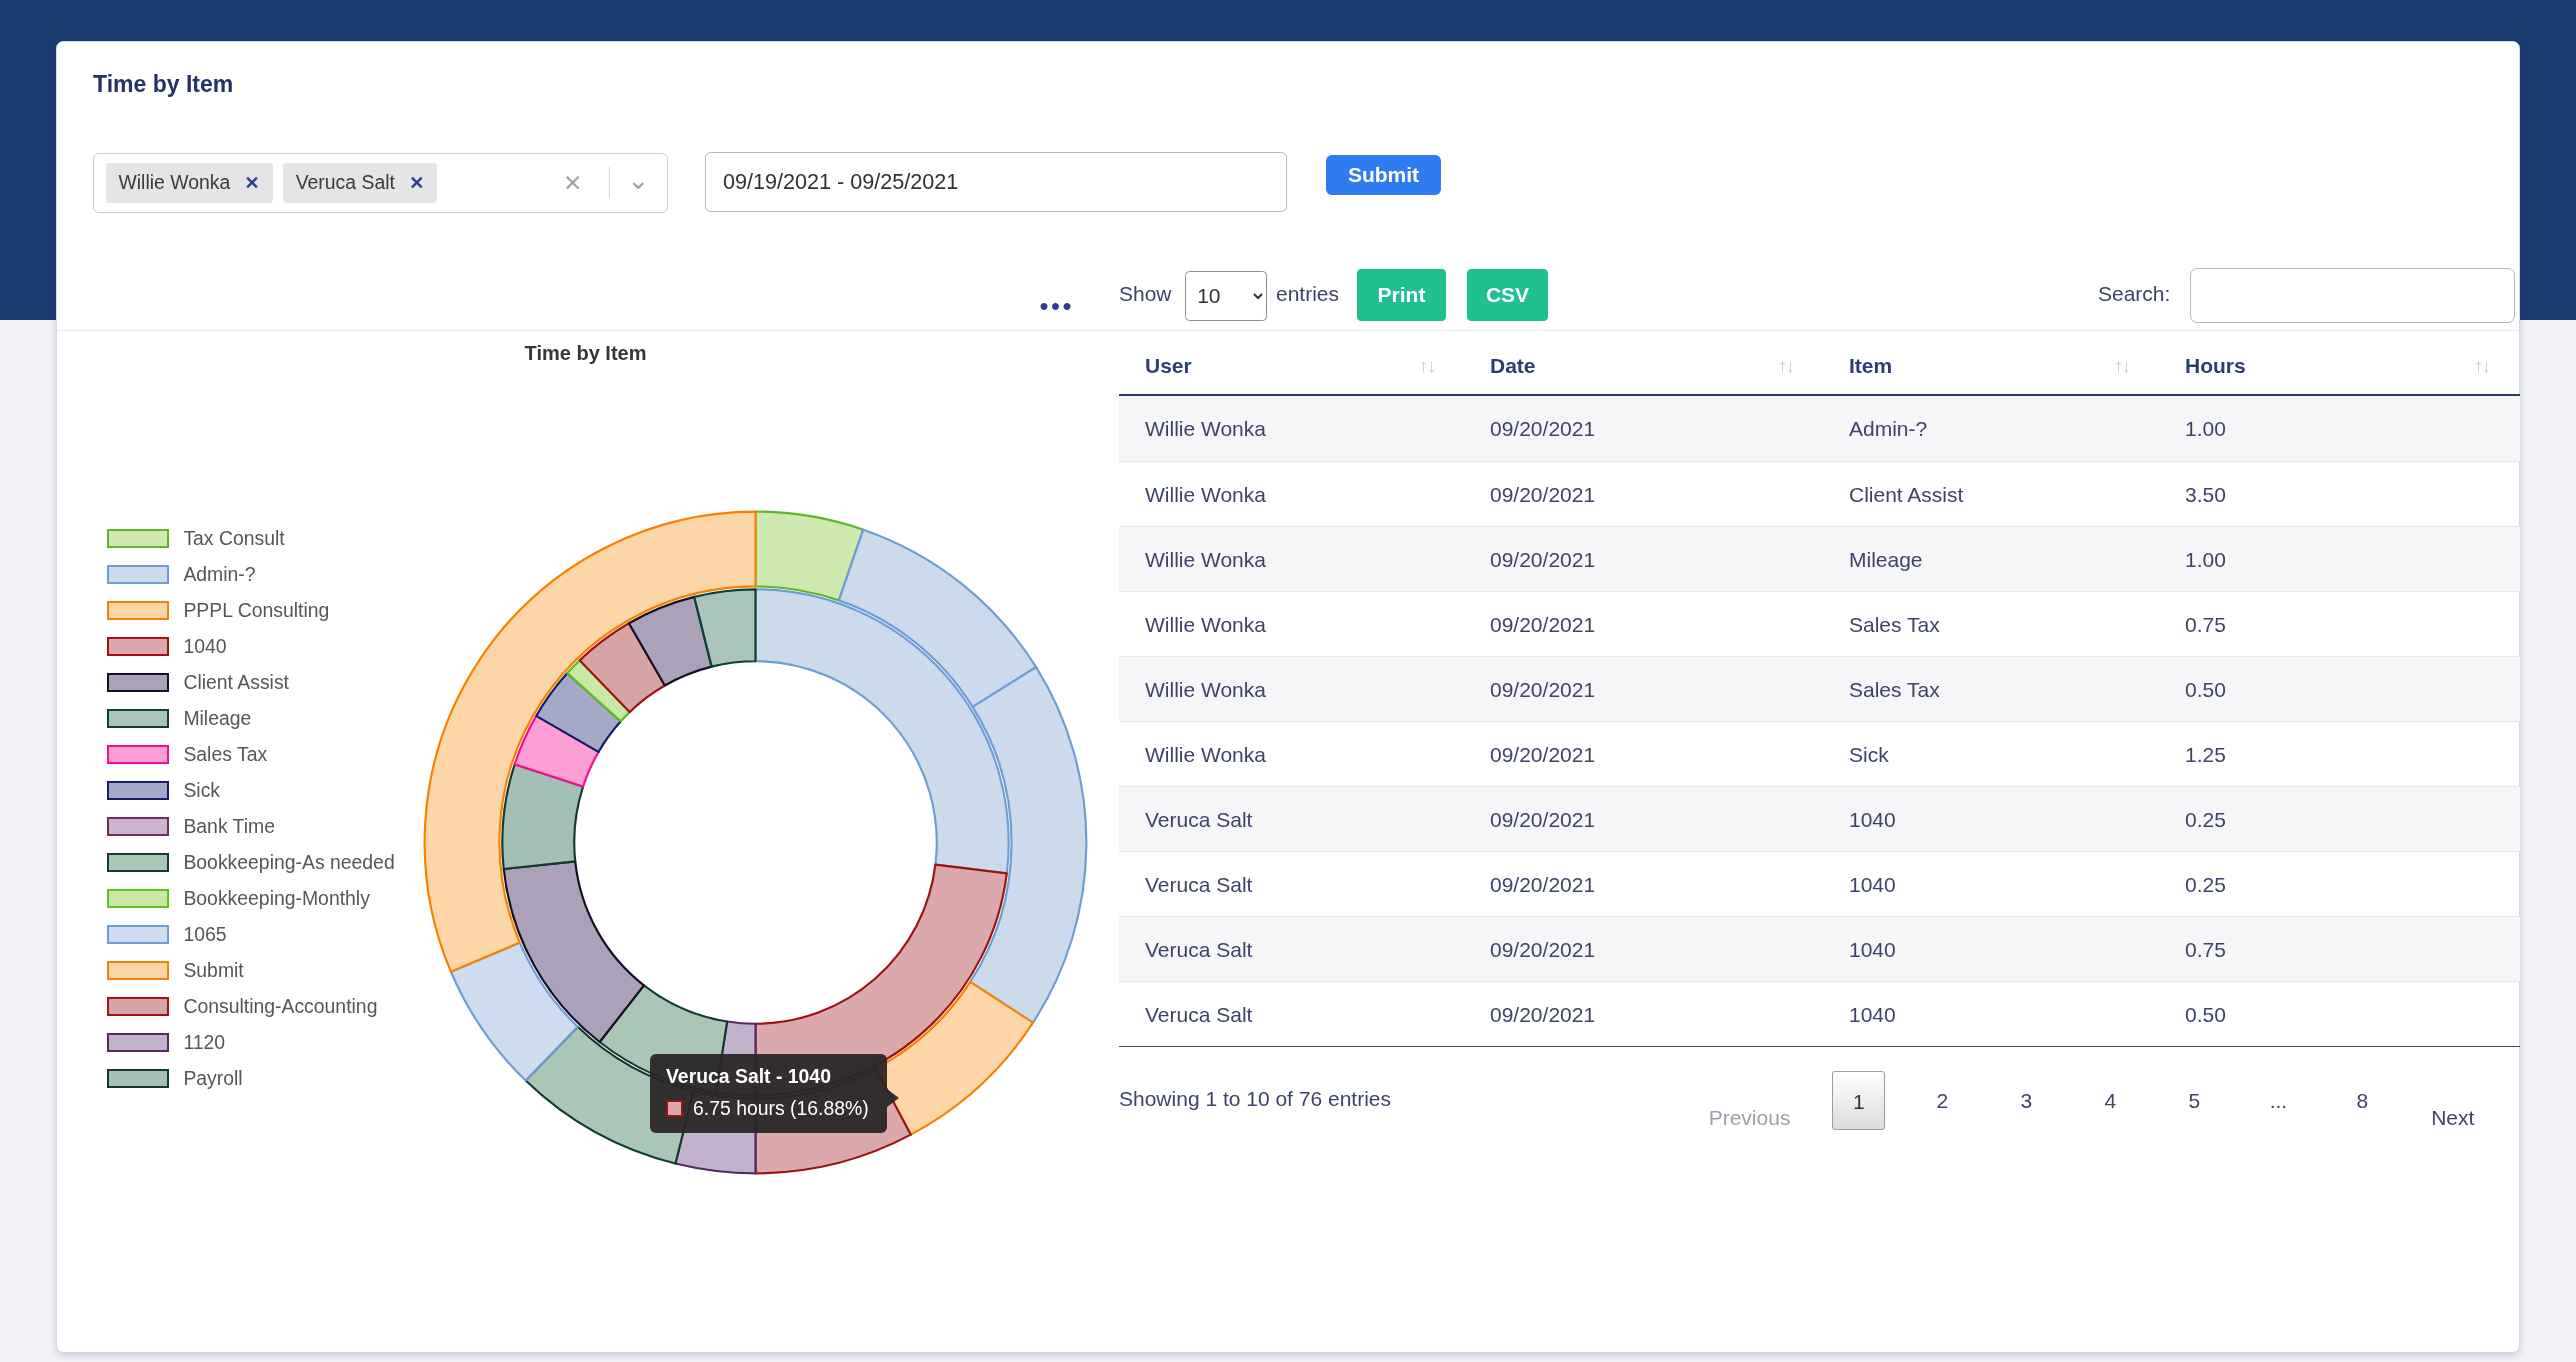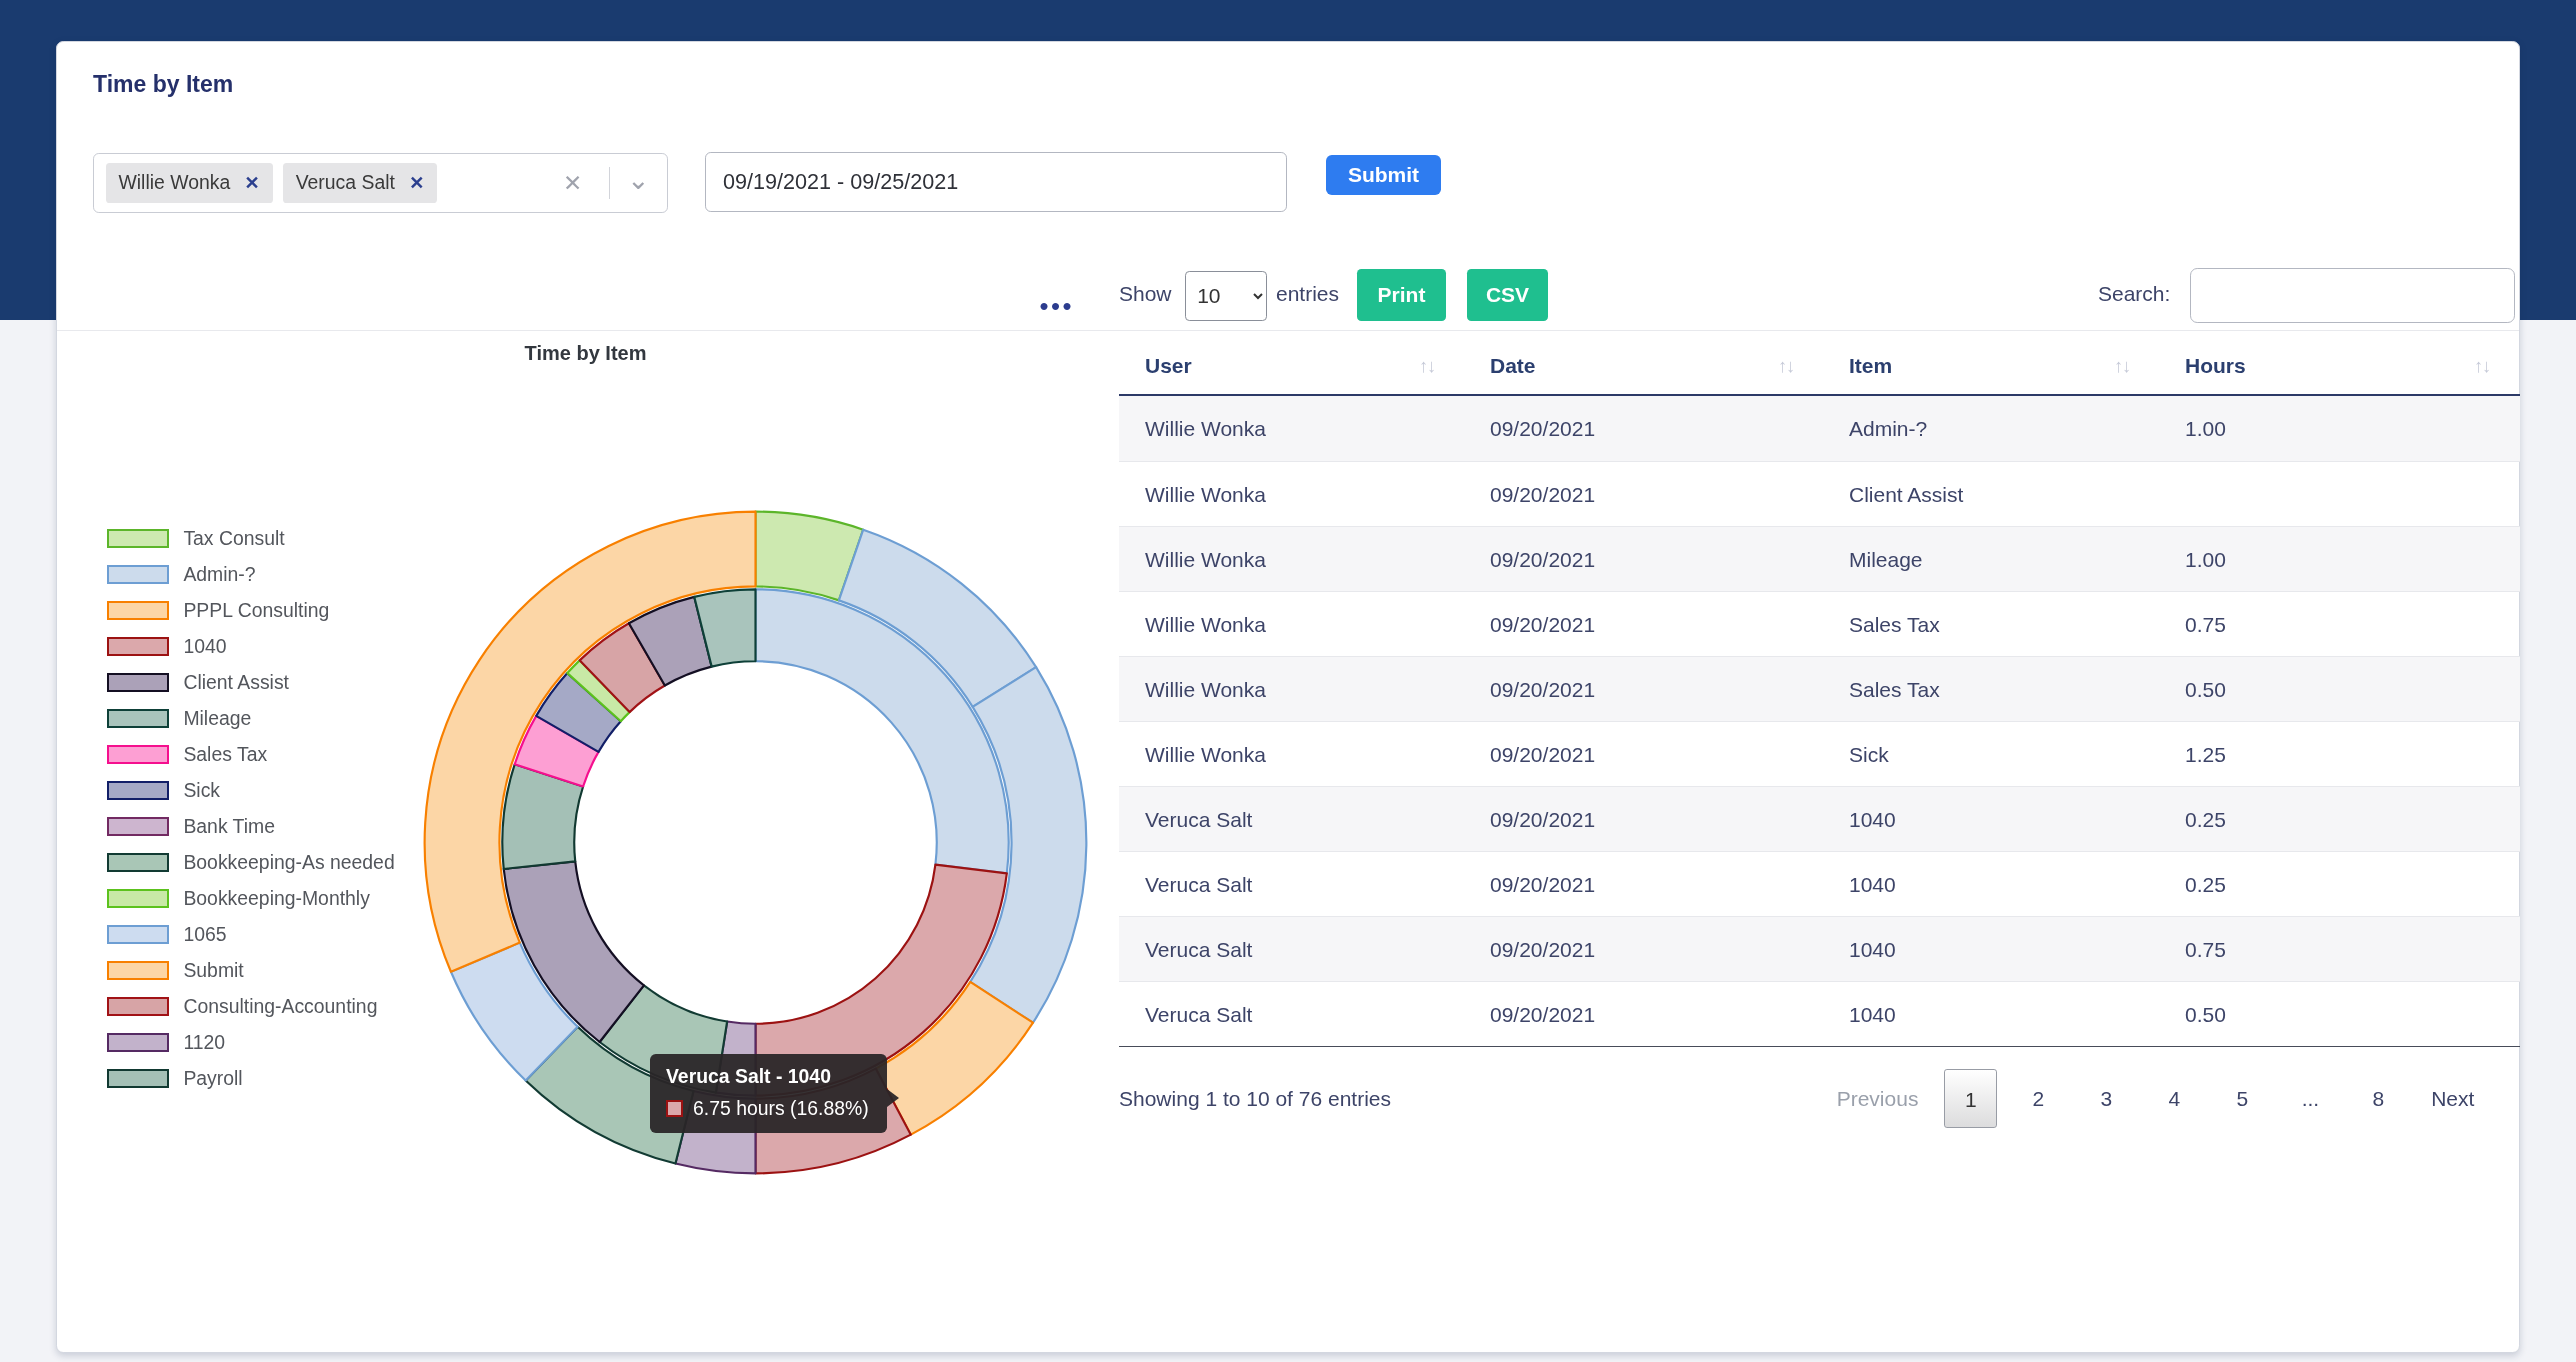--- a/index.html
+++ b/index.html
@@ -80,21 +80,21 @@
   .th .sort { position:absolute; right:29px; top:0; line-height:52px; font-size:18.7px; color:#c6cad8;
               font-weight:400; letter-spacing:-1.4px; }
   .tbody { position:absolute; left:1062px; top:354px; width:1401px; border-bottom:1.4px solid #474c59; }
   .trow { display:grid; grid-template-columns:345px 359px 336px 360px; height:65px; border-top:0.7px solid #e7e8ec; }
   .trow:first-child { border-top:none; }
   .trow.odd { background:#f6f6f8; }
   .td { font-size:21px; color:#3d4468; line-height:65px; padding-left:26px; white-space:nowrap; overflow:hidden; }
 
   
   .status { position:absolute; left:1062px; top:1026px; height:62px; line-height:62px; font-size:21px; color:#3d4468; }
-  .pagination { position:absolute; right:26px; top:1026px; height:62px; display:flex; align-items:center; }
+  .pagination { position:absolute; right:26px; top:1026px; height:62px; display:flex; align-items:flex-end;gap:16px; }
   .pg-prev { font-size:21px; padding:0 18.7px; color:#9aa0ab; cursor:default; }
   .pg-next { font-size:21px; padding:0 18.7px; color:#3d4468; cursor:pointer; }
   .pg { width:68px; text-align:center; font-size:21px; color:#3d4468; line-height:59px; cursor:pointer; }
   .pg.active { width:53px; height:59px; border:0.7px solid #989ca5; border-radius:2.9px;
                background:linear-gradient(#ffffff,#dcdcdd); color:#333; margin:0 7.2px; }
   .pg.ellipsis { cursor:default; color:#3d4468; }
 </style>
 </head>
 <body>
 
@@ -242,20 +242,21 @@
       <div class="trow odd">
         <div class="td">Willie Wonka</div>
         <div class="td">09/20/2021</div>
         <div class="td">Admin-?</div>
         <div class="td">1.00</div>
       </div>
       <div class="trow">
         <div class="td">Willie Wonka</div>
         <div class="td">09/20/2021</div>
         <div class="td">Client Assist</div>
+        <div class="td">3.50</div>
       </div>
       <div class="trow odd">
         <div class="td">Willie Wonka</div>
         <div class="td">09/20/2021</div>
         <div class="td">Mileage</div>
         <div class="td">1.00</div>
       </div>
       <div class="trow">
         <div class="td">Willie Wonka</div>
         <div class="td">09/20/2021</div>

